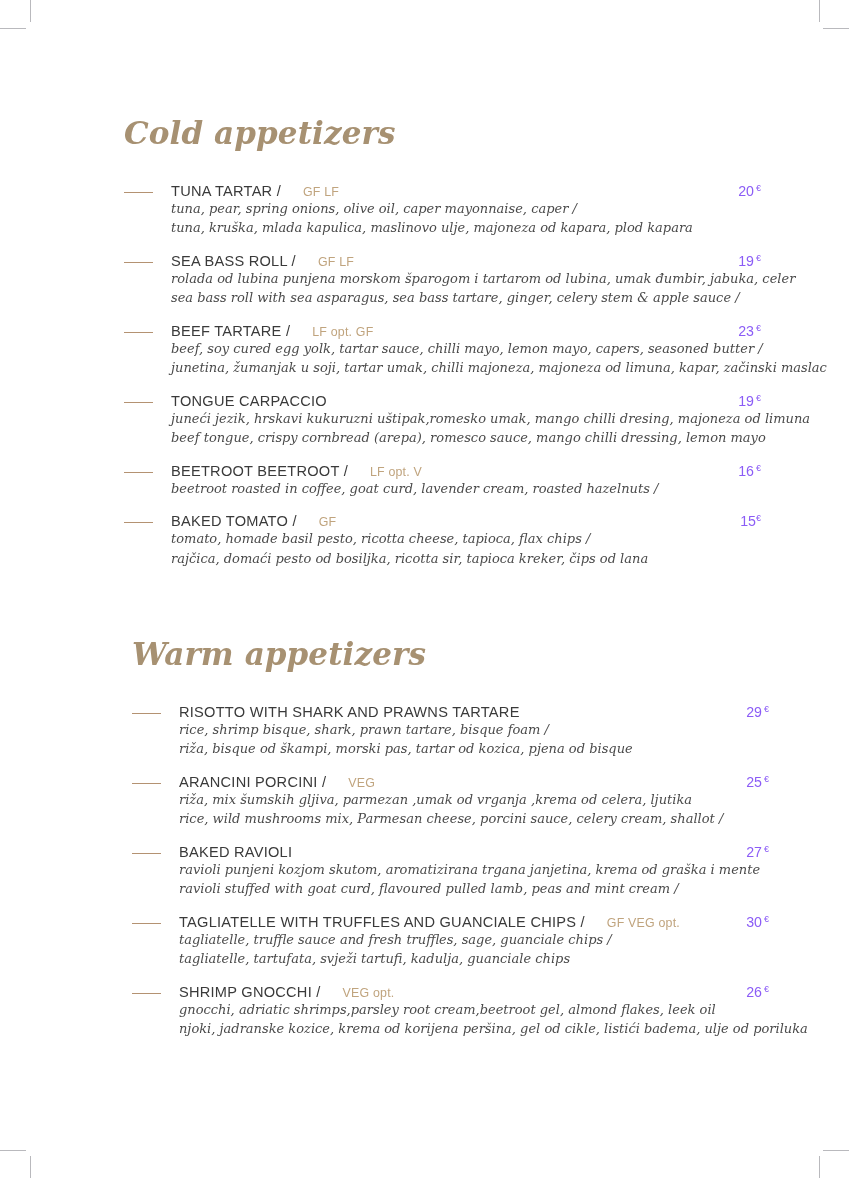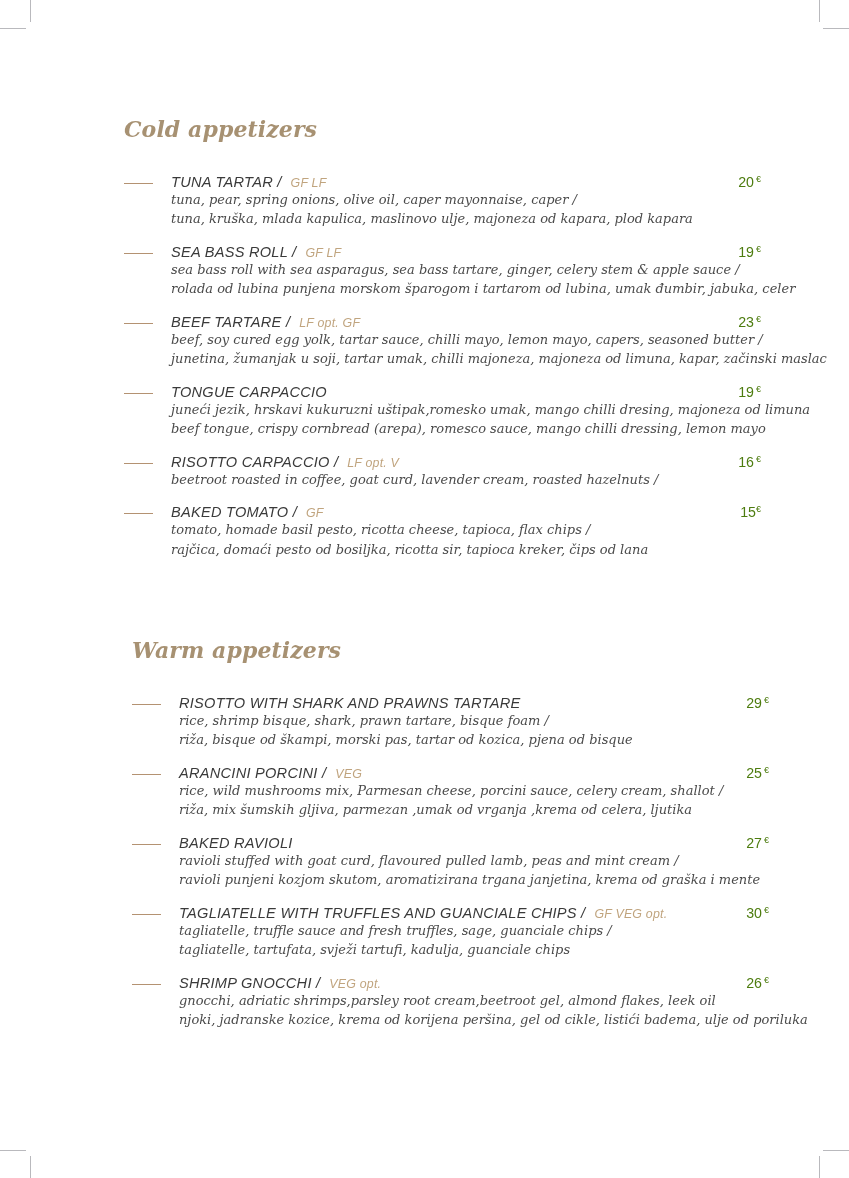--- a/index.html
+++ b/index.html
@@ -39,21 +39,21 @@
     left: 124px;
     top: 0;
     width: 600px;
   }
 
   .section { position: relative; }
   .section-heading {
     font-family: "DejaVu Serif", "Liberation Serif", serif;
     font-style: italic;
     font-weight: 700;
-    font-size: 22px;
+    font-size: 31px;
     letter-spacing: 0.1px;
     color: #a79172;
     margin: 0;
     line-height: 1;
   }
 
   .items { margin: 0; padding: 0; list-style: none; }
 
   .item {
     position: relative;
@@ -75,45 +75,44 @@
     display: flex;
     align-items: baseline;
     justify-content: space-between;
   }
 
   .item-title-wrap {
     display: flex;
     align-items: baseline;
     flex: 0 1 auto;
     min-width: 0;
-    font-style: italic;
   }
 
   .item-title {
     font-family: "Liberation Sans", sans-serif;
     font-size: 14.6px;
     font-weight: 400;
     letter-spacing: 0.25px;
     color: #3a3a3a;
     white-space: nowrap;
   }
 
   .item-tags {
     font-family: "Liberation Sans", sans-serif;
     font-size: 12.4px;
     letter-spacing: 0.2px;
     color: #c0a47e;
     white-space: nowrap;
-    margin-left: 9px;
+    margin-left: 22px;
   }
 
   .item-price {
     font-family: "Liberation Sans", sans-serif;
     font-size: 14.2px;
-    color: #4d7c0f;
+    color: #8b5cf6;
     white-space: nowrap;
     flex: 0 0 auto;
     padding-left: 14px;
   }
   .item-price .eur {
     font-size: 9px;
     vertical-align: 5px;
     margin-left: 2px;
   }
   .item-price.tight .eur { margin-left: 0px; }
@@ -174,22 +173,22 @@
 
         <li class="item">
           <span class="item-dash"></span>
           <div class="item-head">
             <div class="item-title-wrap">
               <span class="item-title">SEA BASS ROLL /</span>
               <span class="item-tags">GF  LF</span>
             </div>
             <div class="item-price"><span>19</span><span class="eur">€</span></div>
           </div>
+          <p class="item-desc">rolada od lubina punjena morskom šparogom i tartarom od lubina, umak đumbir, jabuka, celer</p>
           <p class="item-desc">sea bass roll with sea asparagus, sea bass tartare, ginger, celery stem &amp; apple sauce /</p>
-          <p class="item-desc">rolada od lubina punjena morskom šparogom i tartarom od lubina, umak đumbir, jabuka, celer</p>
         </li>
 
         <li class="item">
           <span class="item-dash"></span>
           <div class="item-head">
             <div class="item-title-wrap">
               <span class="item-title">BEEF TARTARE /</span>
               <span class="item-tags">LF opt.  GF</span>
             </div>
             <div class="item-price"><span>23</span><span class="eur">€</span></div>
@@ -208,21 +207,21 @@
             <div class="item-price"><span>19</span><span class="eur">€</span></div>
           </div>
           <p class="item-desc">juneći jezik, hrskavi kukuruzni uštipak,romesko umak, mango chilli dresing, majoneza od limuna</p>
           <p class="item-desc">beef tongue, crispy cornbread (arepa), romesco sauce, mango chilli dressing, lemon mayo</p>
         </li>
 
         <li class="item">
           <span class="item-dash"></span>
           <div class="item-head">
             <div class="item-title-wrap">
-              <span class="item-title">RISOTTO CARPACCIO /</span>
+              <span class="item-title">BEETROOT BEETROOT /</span>
               <span class="item-tags">LF opt.  V</span>
             </div>
             <div class="item-price"><span>16</span><span class="eur">€</span></div>
           </div>
           <p class="item-desc">beetroot roasted in coffee, goat curd, lavender cream, roasted hazelnuts /</p>
         </li>
 
         <li class="item">
           <span class="item-dash"></span>
           <div class="item-head">
@@ -259,35 +258,35 @@
 
         <li class="item">
           <span class="item-dash"></span>
           <div class="item-head">
             <div class="item-title-wrap">
               <span class="item-title">ARANCINI PORCINI /</span>
               <span class="item-tags">VEG</span>
             </div>
             <div class="item-price"><span>25</span><span class="eur">€</span></div>
           </div>
+          <p class="item-desc">riža, mix šumskih gljiva, parmezan ,umak od vrganja ,krema od celera, ljutika</p>
           <p class="item-desc">rice, wild mushrooms mix, Parmesan cheese, porcini sauce, celery cream, shallot /</p>
-          <p class="item-desc">riža, mix šumskih gljiva, parmezan ,umak od vrganja ,krema od celera, ljutika</p>
         </li>
 
         <li class="item">
           <span class="item-dash"></span>
           <div class="item-head">
             <div class="item-title-wrap">
               <span class="item-title">BAKED RAVIOLI</span>
 
             </div>
             <div class="item-price"><span>27</span><span class="eur">€</span></div>
           </div>
+          <p class="item-desc">ravioli punjeni kozjom skutom, aromatizirana trgana janjetina, krema od graška i mente</p>
           <p class="item-desc">ravioli stuffed with goat curd, flavoured pulled lamb, peas and mint cream /</p>
-          <p class="item-desc">ravioli punjeni kozjom skutom, aromatizirana trgana janjetina, krema od graška i mente</p>
         </li>
 
         <li class="item">
           <span class="item-dash"></span>
           <div class="item-head">
             <div class="item-title-wrap">
               <span class="item-title">TAGLIATELLE WITH TRUFFLES AND GUANCIALE CHIPS  /</span>
               <span class="item-tags">GF VEG opt.</span>
             </div>
             <div class="item-price"><span>30</span><span class="eur">€</span></div>

